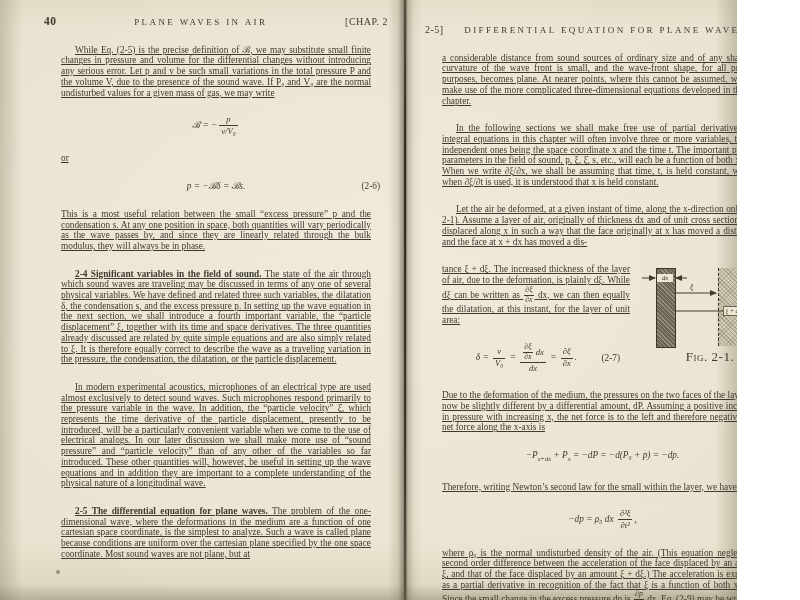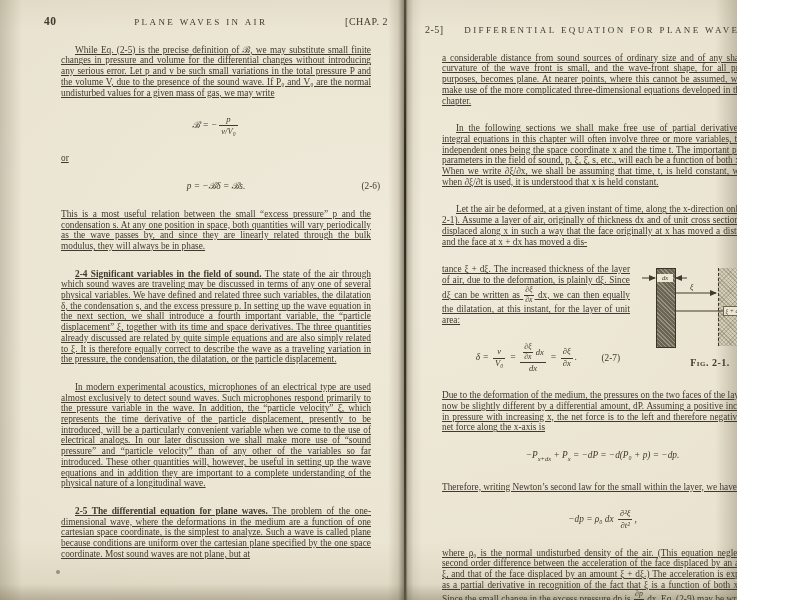--- a/index.html
+++ b/index.html
@@ -73,22 +73,22 @@
       repeating-linear-gradient(45deg, rgba(90,84,64,0.30) 0 1px, rgba(0,0,0,0) 1px 3px),
       repeating-linear-gradient(-45deg, rgba(90,84,64,0.22) 0 1px, rgba(0,0,0,0) 1px 3px),
       #d3cdb8; }
   .fig-arrows { position:absolute; left:0; top:0; }
   .lbl-dx { position:absolute; left:17px; top:8px; width:16px; text-align:center;
     background:#ece6d4; font-size:6.5px; line-height:8px; font-style:italic; color:#3a3628; }
   .lbl-xi { position:absolute; left:50px; top:17px; font-size:8px; font-style:italic; }
   .lbl-xidxi { position:absolute; left:83px; top:40px; background:#ece6d4;
     border:0.5px solid #6b6550; font-size:6.3px; line-height:7.5px; padding:0 1.5px;
     font-style:italic; }
-  .fig-caption { margin-top:10px; font-size:10px; font-variant:small-caps;
-    letter-spacing:0.5px; text-align:center;font-weight:bold; }
+  .fig-caption { margin-top:4px; font-size:13px; font-variant:small-caps;
+    letter-spacing:0.5px; text-align:center; }
 
   .eq27 { margin-right:152px; }   
   .clear { clear:both; }
 </style>
 </head>
 <body>
 
 <div class="scan">
   <div class="edge-left"></div>
   <div class="edge-right"></div>
@@ -154,21 +154,21 @@
             <line x1="35" y1="27" x2="76" y2="27" stroke="#3e3a2f" stroke-width="1" marker-end="url(#arr)"></line>
             <line x1="35" y1="45" x2="116" y2="45" stroke="#3e3a2f" stroke-width="1" marker-end="url(#arr)"></line>
           </svg>
           <span class="lbl-dx">dx</span>
           <span class="lbl-xi">ξ</span>
           <span class="lbl-xidxi">ξ + dξ</span>
         </div>
         <div class="fig-caption">Fig. 2-1.</div>
       </div>
 
-      <p class="body"><span>tance ξ + dξ.  The increased thickness of the layer of air, due to the deformation, is plainly dξ.  Since dξ can be written as</span> <span class="ifrac"><span class="fnum">∂ξ</span><span class="fden">∂x</span></span> <span>dx, we can then equally the dilatation, at this instant, for the layer of unit area:</span></p>
+      <p class="body"><span>tance ξ + dξ.  The increased thickness of the layer of air, due to the deformation, is plainly dξ.  While dξ can be written as</span> <span class="ifrac"><span class="fnum">∂ξ</span><span class="fden">∂x</span></span> <span>dx, we can then equally the dilatation, at this instant, for the layer of unit area:</span></p>
 
       <div class="eq eq27">
         <span>δ =</span>
         <span class="frac"><span class="fnum">v</span><span class="fden">V₀</span></span>
         <span>=</span>
         <span class="frac"><span class="fnum"><span class="ifrac"><span class="fnum">∂ξ</span><span class="fden">∂x</span></span> <span>dx</span></span><span class="fden">dx</span></span>
         <span>=</span>
         <span class="frac"><span class="fnum">∂ξ</span><span class="fden">∂x</span></span><span>.</span>
         <span class="eqnum">(2-7)</span>
       </div>

